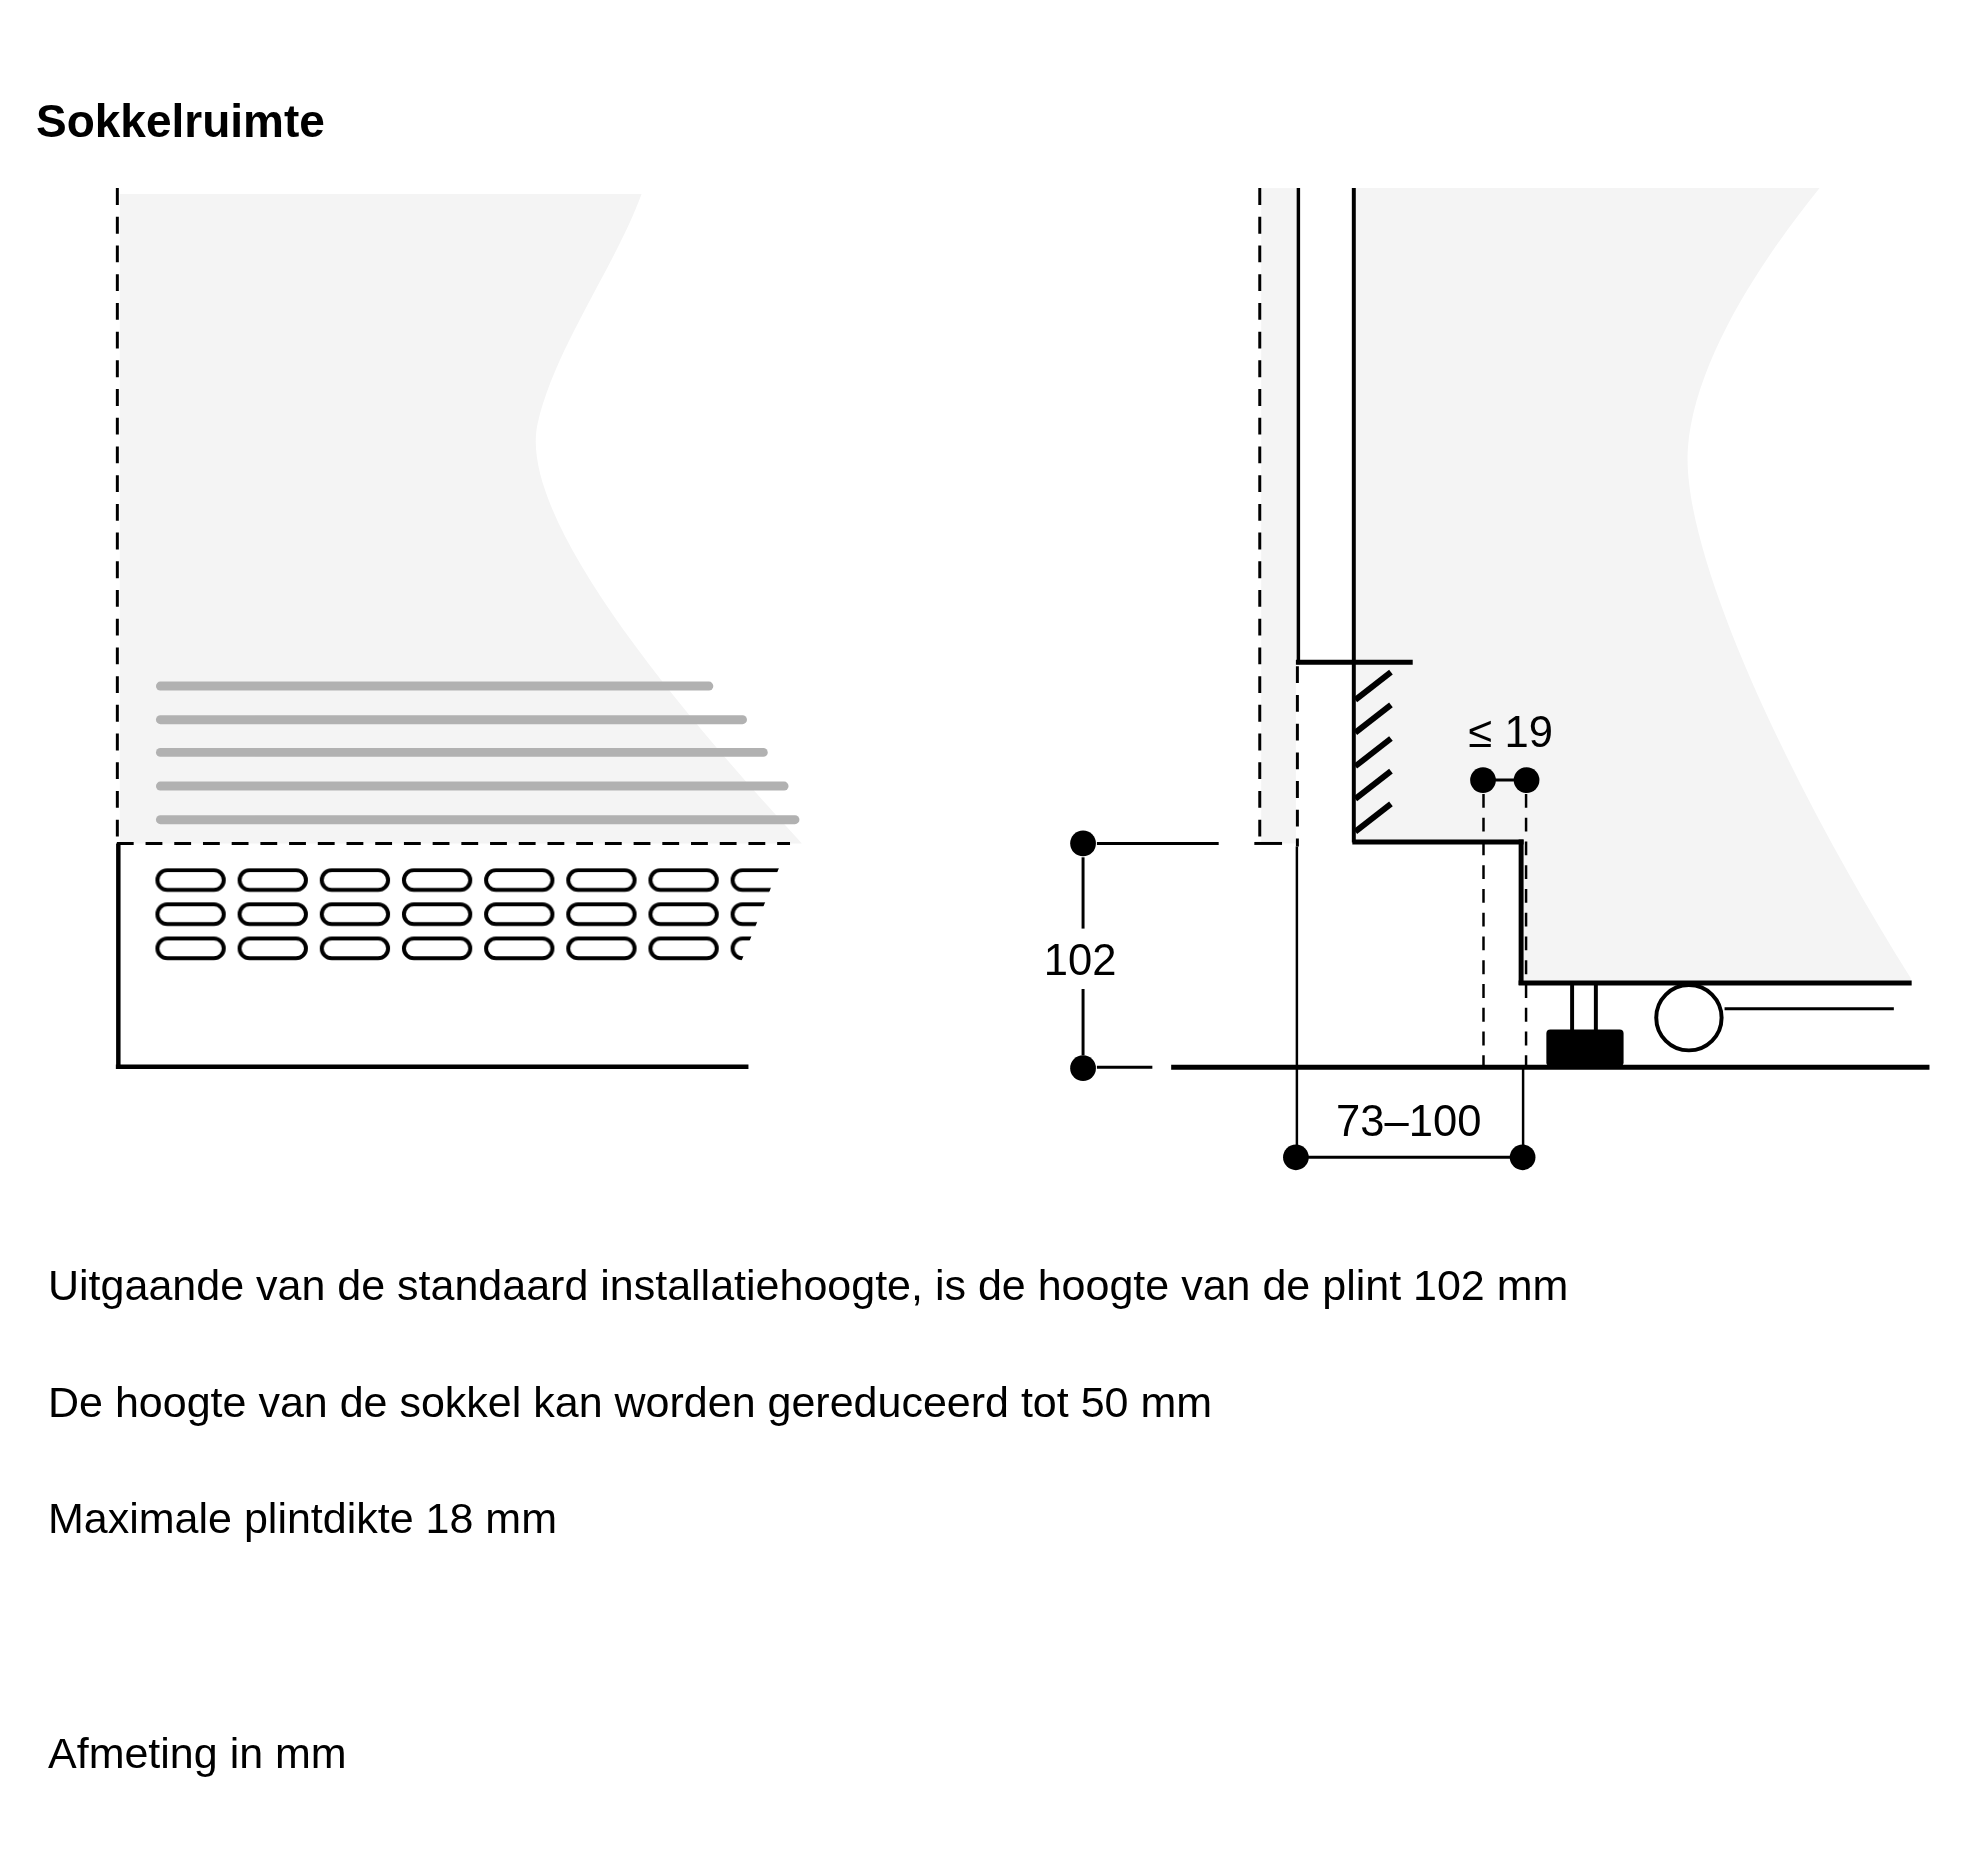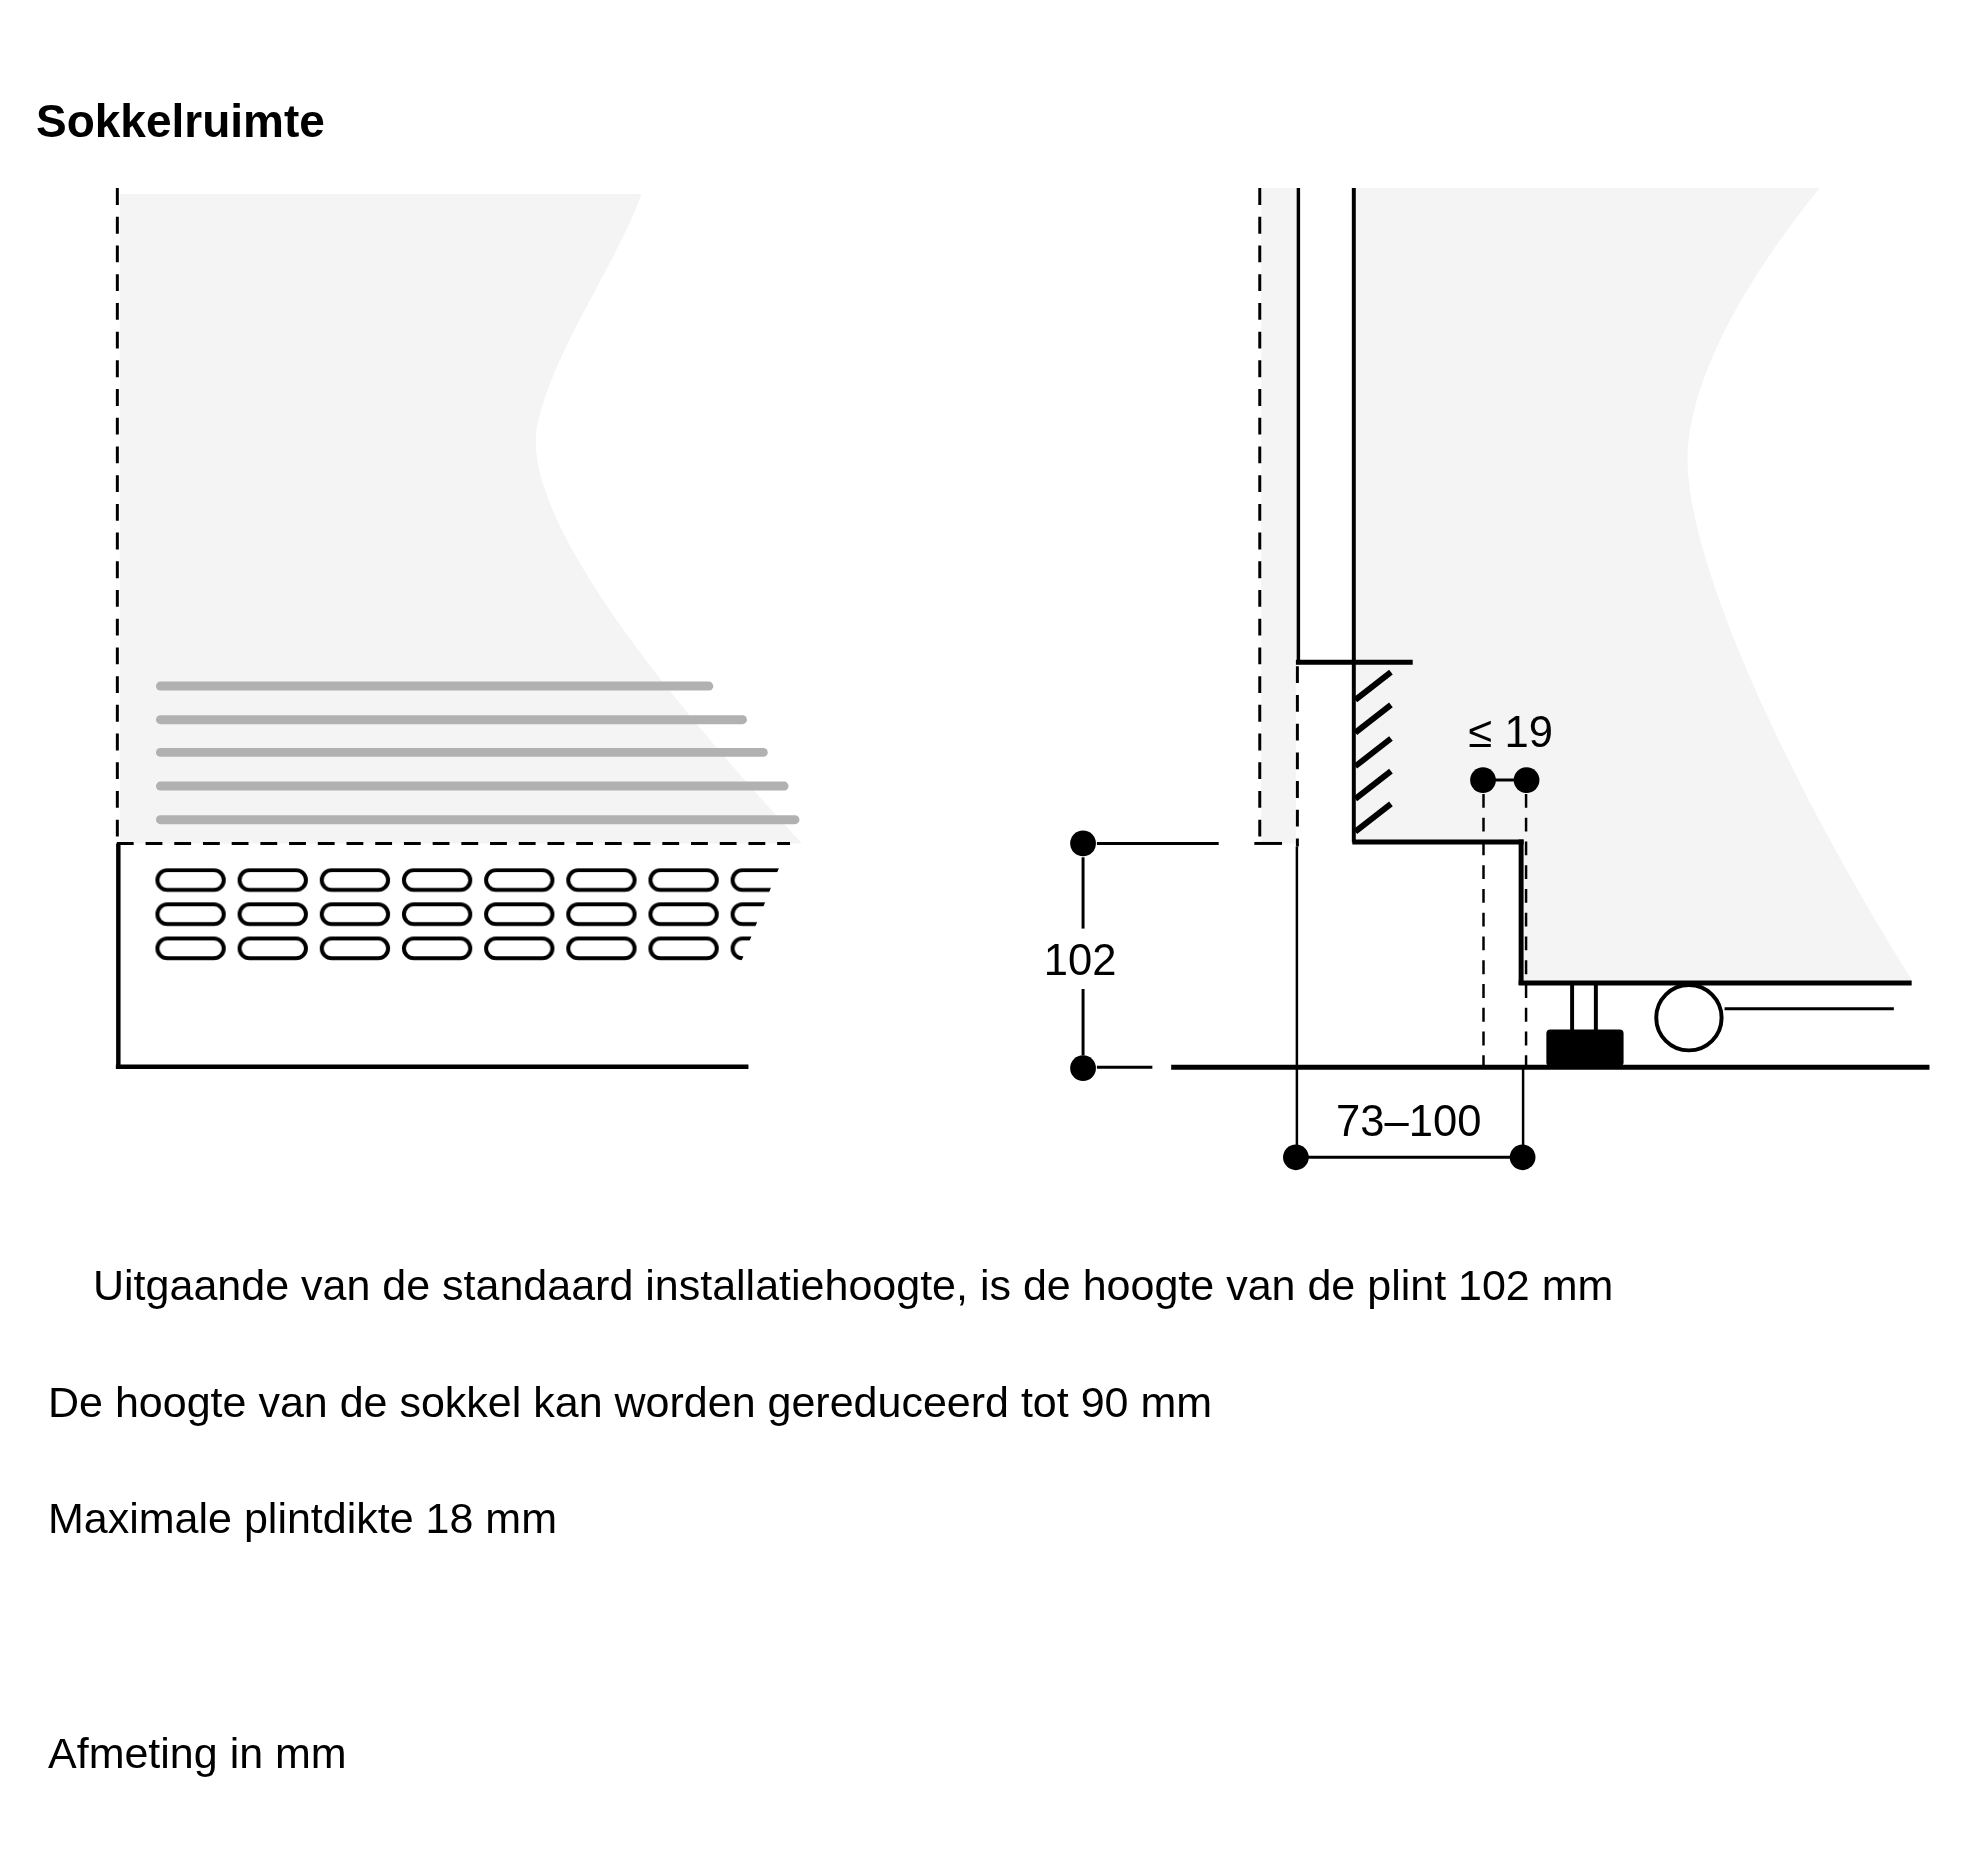--- a/index.html
+++ b/index.html
@@ -11,21 +11,21 @@
     overflow:hidden;
   }
   .page-title{
     position:absolute;left:36px;top:63px;
     font-size:46px;font-weight:700;letter-spacing:0;
   }
   .note{
     position:absolute;left:48px;
     font-size:43px;font-weight:400;white-space:nowrap;
   }
-  .note.l1{top:1261px;margin-left:45px;}
+  .note.l1{top:1261px;}
   .note.l2{top:1378px;}
   .note.l3{top:1494px;}
   .note.l4{top:1729px;}
   svg{position:absolute;left:0;top:0;}
   svg text{
     font-family:"Liberation Sans", sans-serif;
     font-size:44px;
     fill:#000;
   }
 </style>
@@ -134,16 +134,16 @@
       <line x1="1538.5" y1="1078" x2="1538.5" y2="1169" stroke="#000" stroke-width="2.5"></line>
       <line x1="1309" y1="1169" x2="1538" y2="1169" stroke="#000" stroke-width="3"></line>
       <circle cx="1309" cy="1169" r="13" fill="#000"></circle>
       <circle cx="1538" cy="1169" r="13" fill="#000"></circle>
       <text x="1423" y="1148" text-anchor="middle">73–100</text>
     </g>
   </g>
 </svg>
 
 <div class="note l1">Uitgaande van de standaard installatiehoogte, is de hoogte van de plint 102 mm</div>
-<div class="note l2">De hoogte van de sokkel kan worden gereduceerd tot 90 mm</div>
+<div class="note l2">De hoogte van de sokkel kan worden gereduceerd tot 50 mm</div>
 <div class="note l3">Maximale plintdikte 18 mm</div>
 <div class="note l4">Afmeting in mm</div>
 
 
 </body></html>

